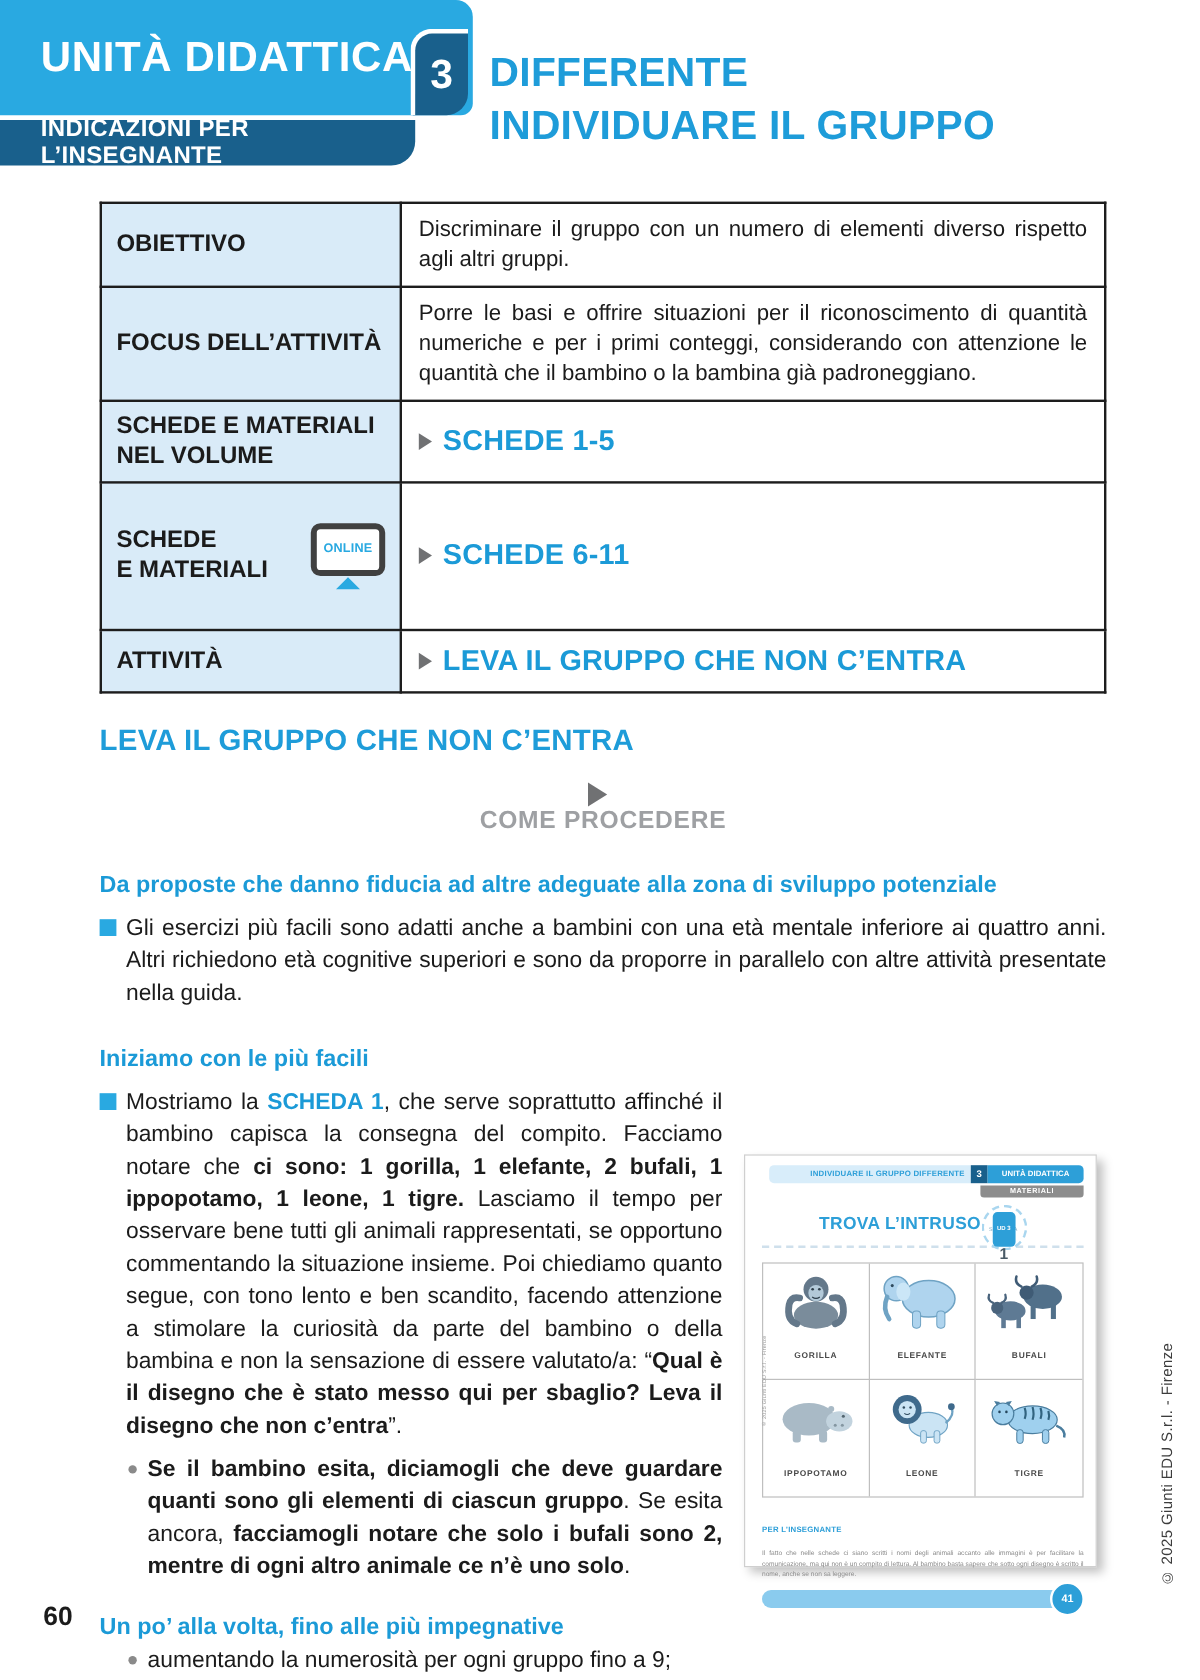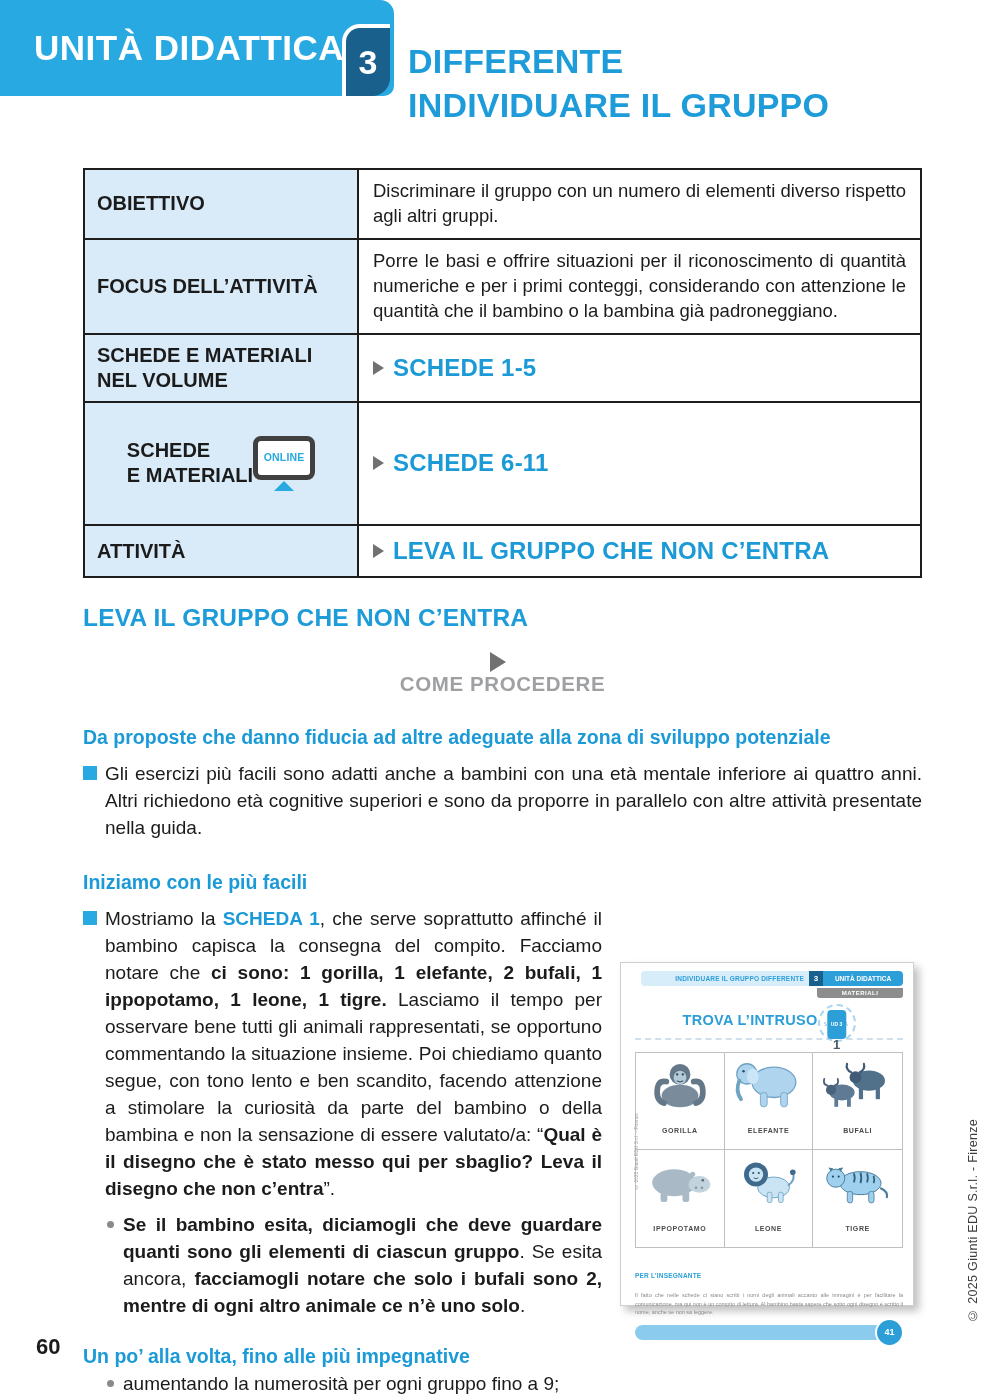--- a/index.html
+++ b/index.html
@@ -17,24 +17,24 @@
   .bar-dark{position:absolute;left:0;top:100px;width:346px;height:38px;background:#19608C;
             border-radius:0 0 20px 0;display:flex;align-items:center;}
   .bar-dark span{color:#fff;font-weight:bold;font-size:20px;letter-spacing:.3px;padding-left:34px;}
   .main-title{position:absolute;left:408px;top:40px;width:470px;color:#1E9CD9;
               font-weight:bold;font-size:34px;line-height:1.28;letter-spacing:.2px;}
 
   
   .content{position:absolute;left:83px;top:168px;width:839px;}
   table.info{width:100%;border-collapse:collapse;}
   table.info td{border:2px solid #1d1d1d;vertical-align:middle;}
-  td.lbl{width:274px;background:#D9EBF8;font-weight:bold;font-size:20px;line-height:1.25;
+  td.lbl{width:250px;background:#D9EBF8;font-weight:bold;font-size:20px;line-height:1.25;
          padding:8px 8px 8px 12px;white-space:pre-line;box-sizing:border-box;}
   td.val{padding:9px 14px;font-size:18.5px;line-height:1.35;text-align:justify;}
-  .lbl-flex{display:flex;align-items:center;justify-content:center;}
+  .lbl-flex{display:flex;align-items:center;justify-content:space-between;}
   .link-row{display:flex;align-items:center;}
   .tri{width:0;height:0;border-top:7px solid transparent;border-bottom:7px solid transparent;
        border-left:11px solid #707173;margin-right:9px;flex:none;}
   .link-text{color:#1B9AD7;font-weight:bold;font-size:24px;letter-spacing:.2px;}
   .monitor-wrap{display:flex;flex-direction:column;align-items:center;margin-right:4px;}
   .monitor{width:52px;height:34px;border:5px solid #404040;border-radius:8px;background:#fff;
            display:flex;align-items:center;justify-content:center;}
   .monitor span{font-size:10.5px;font-weight:bold;color:#29A9E1;letter-spacing:.2px;}
   .monitor-stand{width:0;height:0;border-left:10px solid transparent;border-right:10px solid transparent;
                  border-bottom:10px solid #29A9E1;margin-top:1px;}
@@ -102,20 +102,23 @@
 <body>
 
 <div class="page">
 
   <div class="bar-light">
     <span class="unit-label">UNITÀ DIDATTICA</span>
   </div>
   <div class="unit-num-box">
     <span>3</span>
   </div>
+  <div class="bar-dark">
+    <span>INDICAZIONI PER L’INSEGNANTE</span>
+  </div>
   <div class="main-title">
     <div>DIFFERENTE</div>
     <div>INDIVIDUARE IL GRUPPO</div>
   </div>
 
   <div class="content">
 
     <table class="info">
       <tbody>
           <tr>

